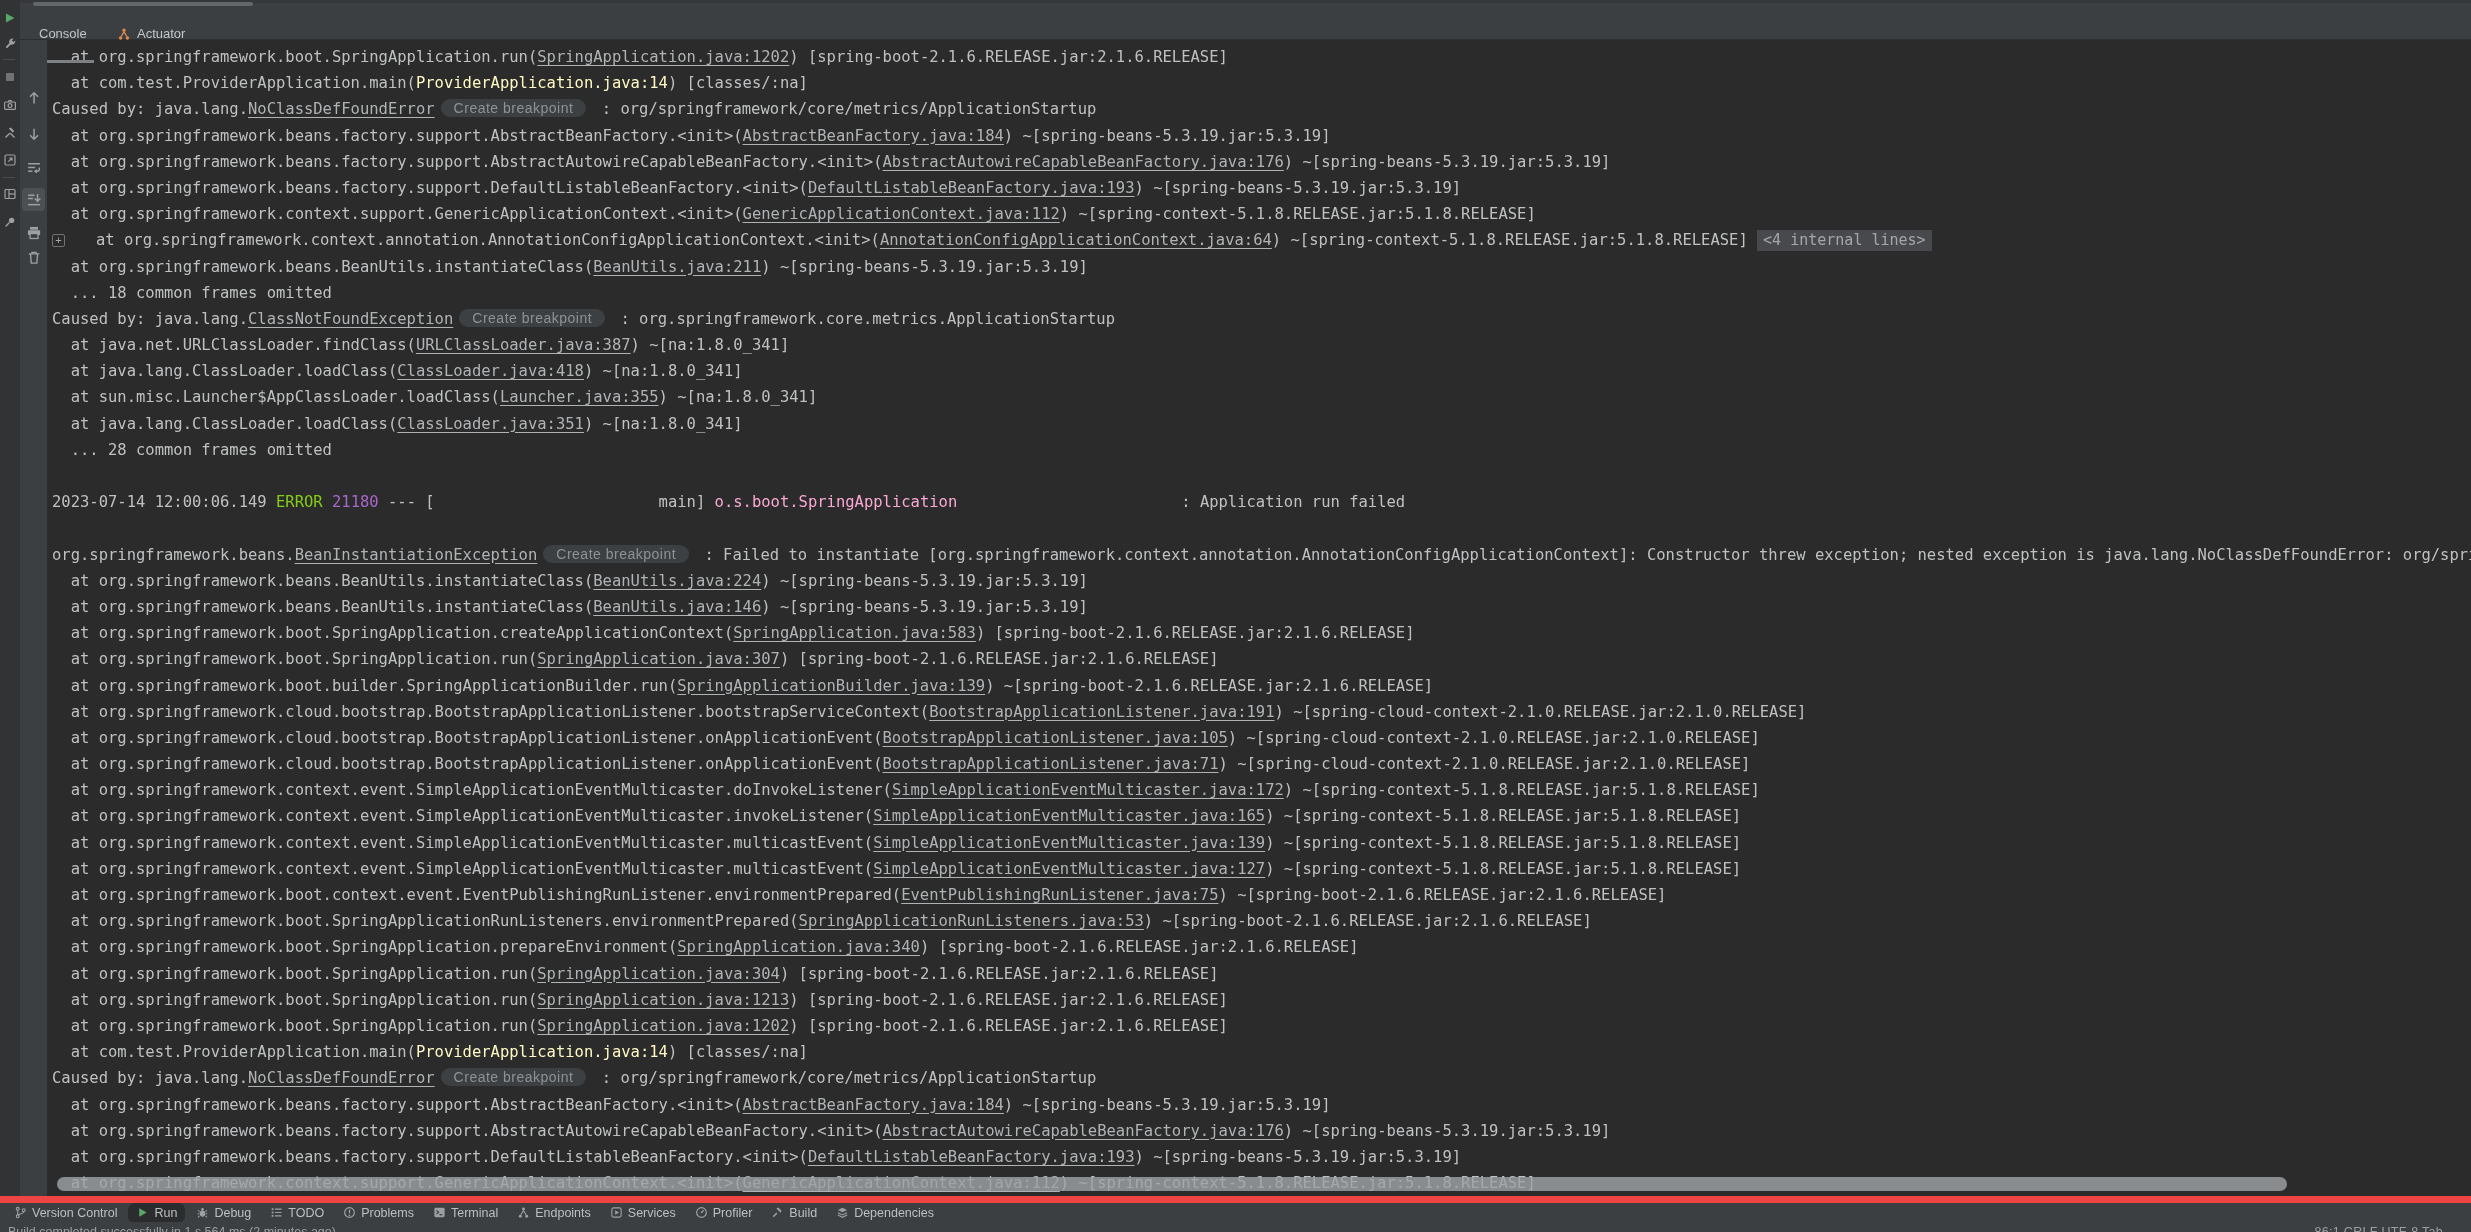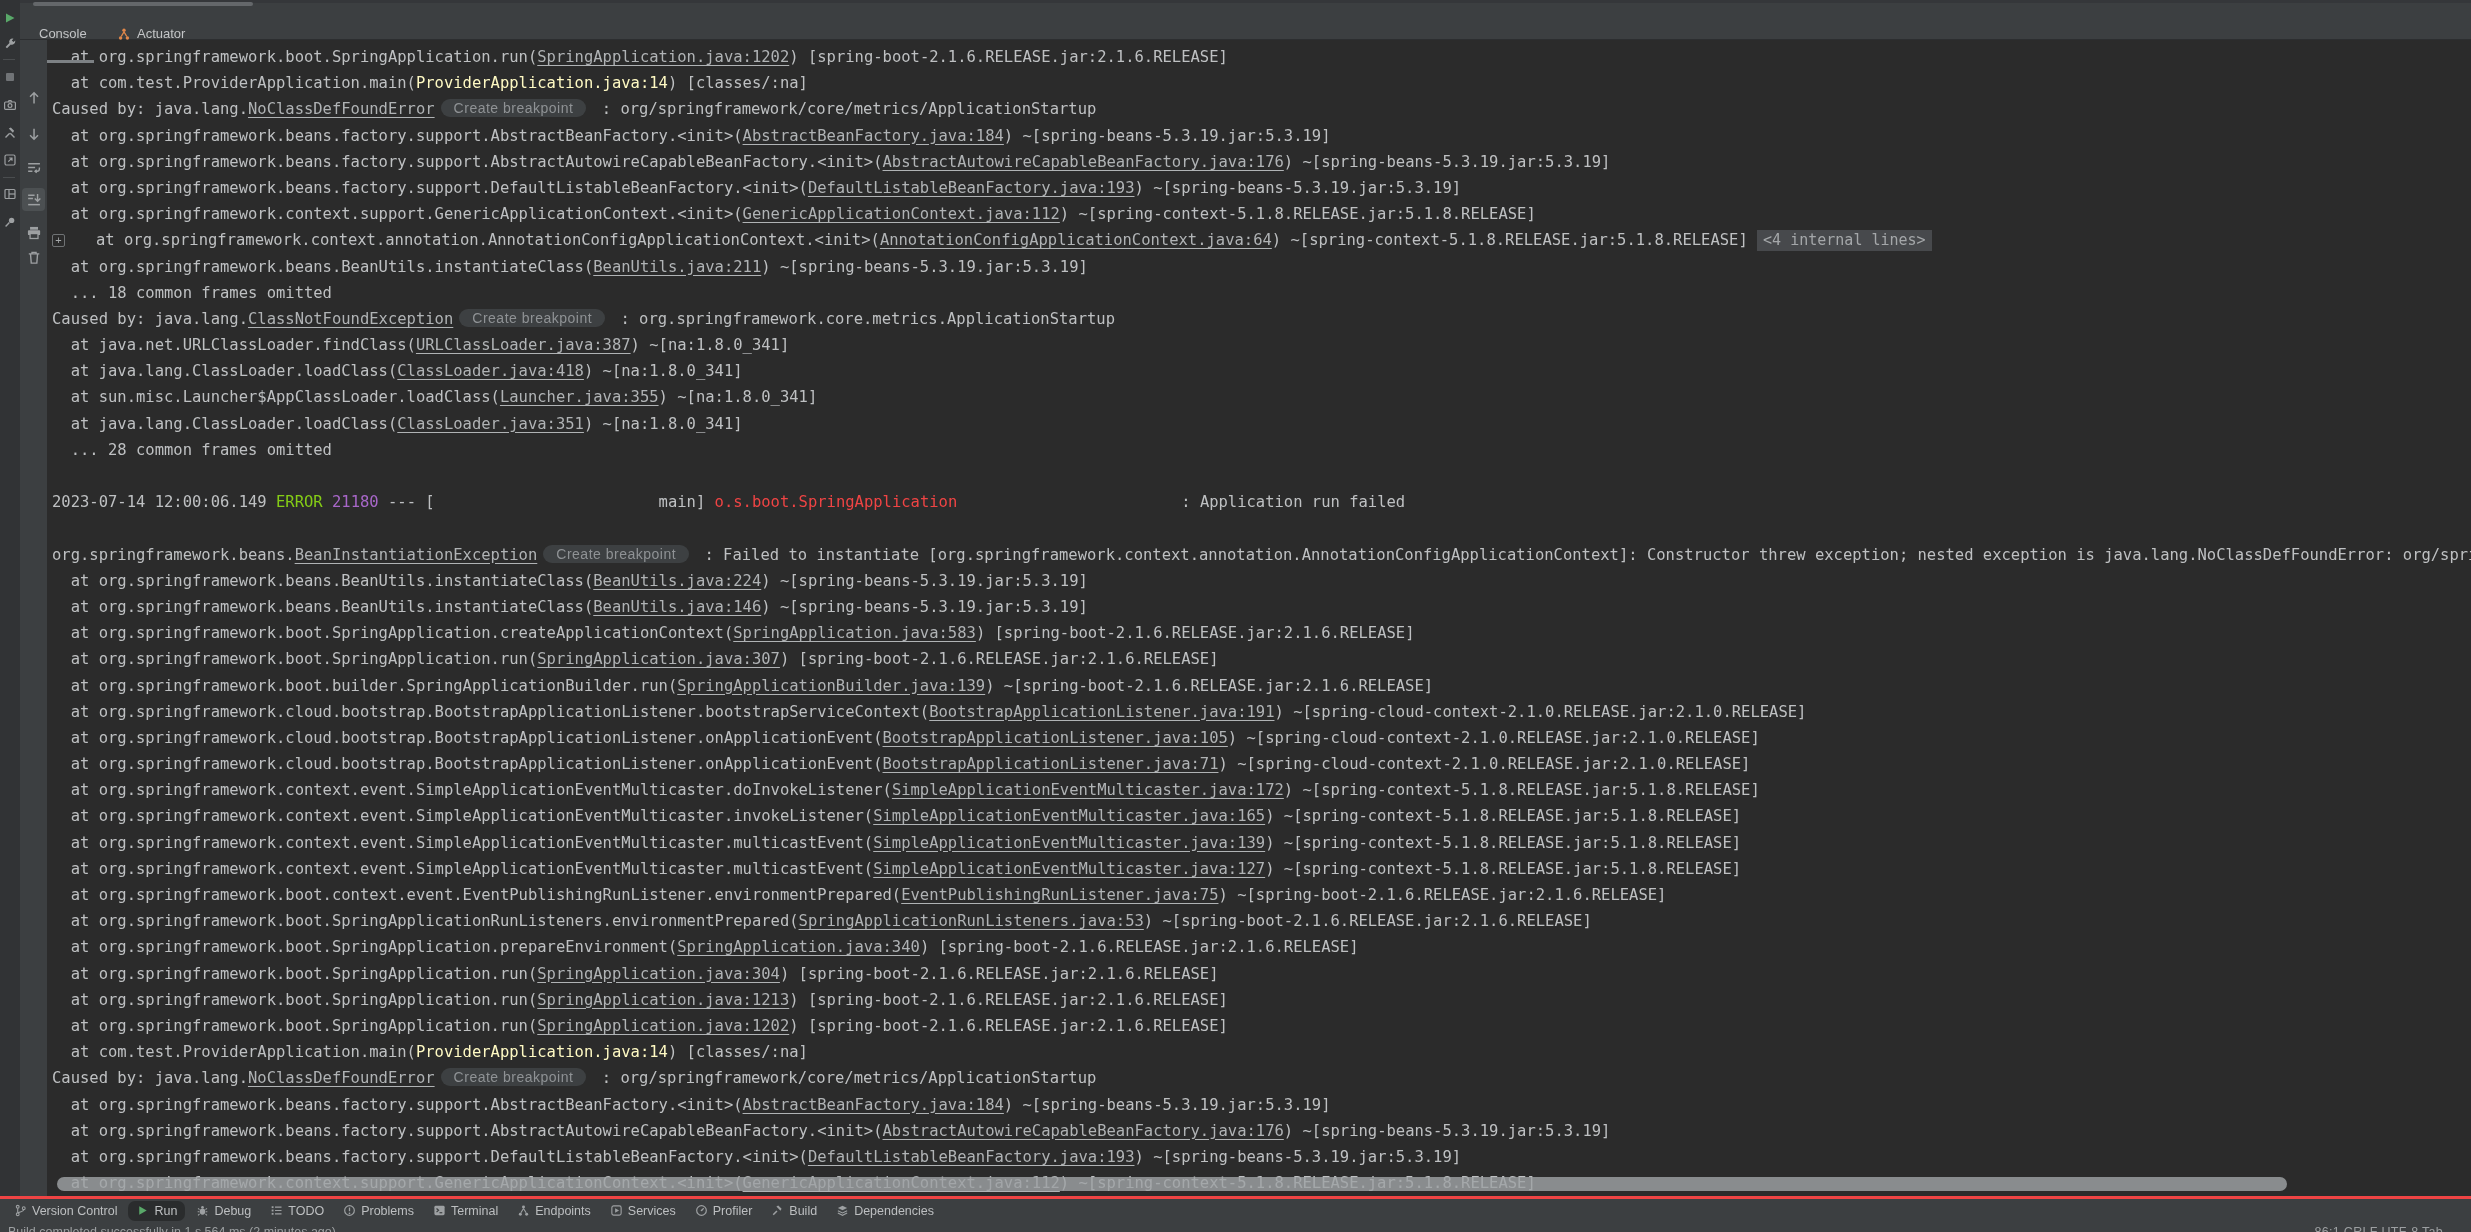--- a/index.html
+++ b/index.html
@@ -25,27 +25,27 @@
   .ct-sel{position:absolute;left:2px;width:23px;height:23px;background:#4c5052;border-radius:4px;}
   
   #console{position:absolute;left:47px;top:40px;right:0;bottom:36px;background:#2b2b2b;overflow:hidden;}
   #ctext{position:absolute;top:0;left:0;padding:4px 0 0 5px;font-family:"DejaVu Sans Mono",monospace;font-size:15.5px;line-height:26.2px;color:#bec0c2;z-index:2;white-space:pre;}
   .cline{height:26.2px;white-space:pre;}
   .seg-p{color:#bec0c2;}
   .seg-gl{color:#b0b3b5;text-decoration:underline;text-underline-offset:3px;}
   .seg-bl{color:#fef9c3;text-underline-offset:3px;}
   .seg-err{color:#84cc16;}
   .seg-pid{color:#a867c9;}
-  .seg-log{color:#ef4444;}
+  .seg-log{color:#f9a8d4;}
   .badge-bp{display:inline-block;background:#3d4042;color:#8f9295;border-radius:9px;font-family:"Liberation Sans",sans-serif;font-size:14px;line-height:18px;padding:0 13px;margin:0 6px;vertical-align:1px;letter-spacing:.5px;text-align:right;}
   .badge-fold{display:inline-block;background:#47494c;color:#a4a7a9;padding:0 6px;font-size:15px;line-height:21px;}
   .fold-plus{display:inline-block;width:13px;height:13px;box-sizing:border-box;border:1px solid #6f7274;border-radius:2px;color:#a7aaac;font-size:11px;line-height:11px;text-align:center;margin-right:31px;font-family:"Liberation Sans",sans-serif;vertical-align:middle;}
   #hthumb{position:absolute;left:10px;top:1137px;width:2230px;height:14px;background:#9fa2a5;border-radius:7px;opacity:.82;z-index:3;}
   
-  #statusbar{position:absolute;left:0;right:0;top:1196px;height:26px;background:#3c3f41;border-top:3px solid #ef4444;display:flex;align-items:center;padding-left:6px;gap:3px;box-sizing:border-box;z-index:7;}
+  #statusbar{position:absolute;left:0;right:0;top:1196px;height:26px;background:#3c3f41;border-top:7px solid #ef4444;display:flex;align-items:center;padding-left:6px;gap:3px;box-sizing:border-box;z-index:7;}
   .sb-item{display:flex;align-items:center;gap:5px;color:#bdbfc1;font-size:12.5px;padding:3px 8px;border-radius:3px;cursor:default;white-space:nowrap;}
   .sb-item.active{background:#2a2c2d;border-radius:7px;}
   .sb-icon{width:13px;height:13px;display:inline-block;}
   
   #bottomstrip{position:absolute;left:0;right:0;top:1222px;height:10px;background:#3c3f41;overflow:hidden;color:#9da0a2;font-size:12.5px;z-index:7;}
   #bottomstrip .bs-left{position:absolute;left:8px;top:3px;}
   #bottomstrip .bs-right{position:absolute;right:28px;top:3px;letter-spacing:.3px;}
   svg{display:block;}
 </style>
 </head>

